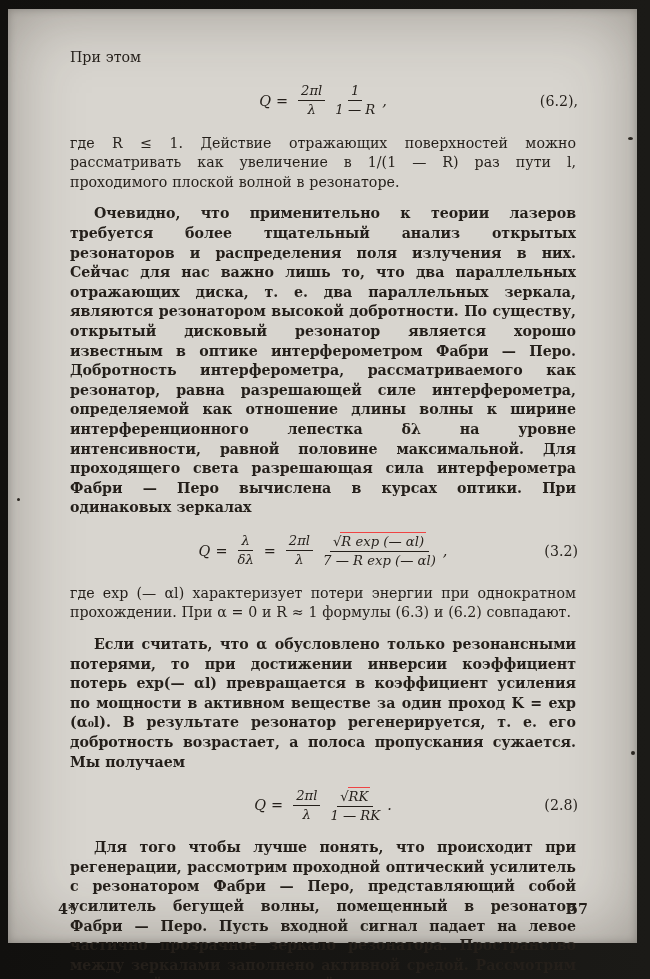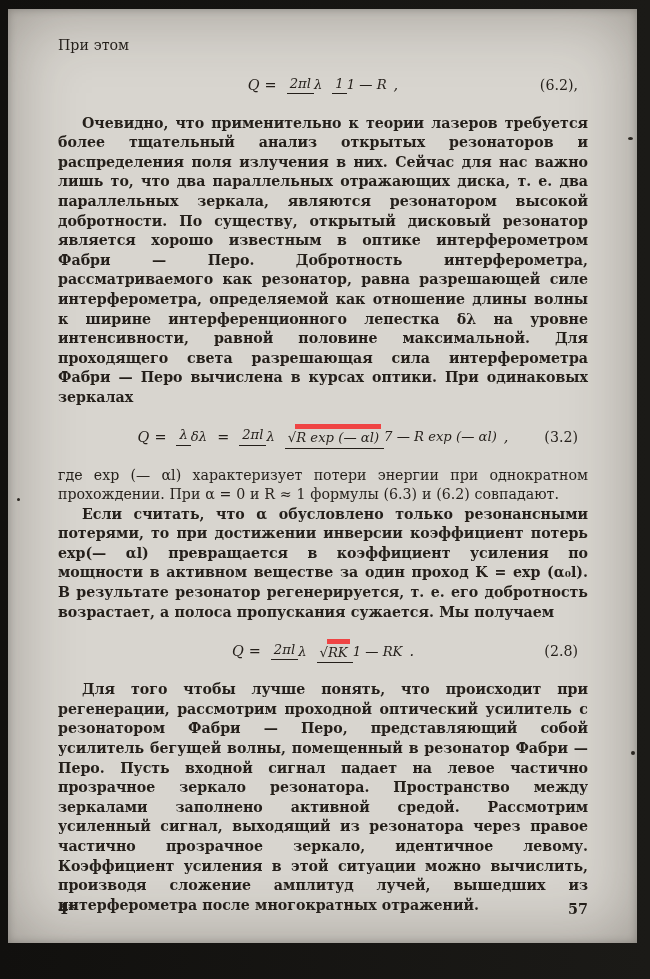--- a/index.html
+++ b/index.html
@@ -20,21 +20,21 @@
     position: relative;
     width: 100%; height: 100%;
     background: #d8d5cf;
     color: #241f1a;
     box-sizing: border-box;
     padding: 27px 49px 0 50px;
     box-shadow: inset 0 0 70px rgba(45, 38, 28, 0.35),
                 inset 0 0 8px rgba(0, 0, 0, 0.25);
   }
   .para {
-    margin: 0;
+    margin: 12px;
     text-align: justify;
     font-size: 14.2px;
     line-height: 19.6px;
     hyphens: auto; -webkit-hyphens: auto;
     word-spacing: 0.02em;
   }
   .indent { text-indent: 24px; font-weight: bold; }
   .equation {
     position: relative;
     display: flex; align-items: center; justify-content: center;
@@ -42,34 +42,34 @@
     min-height: 42px;
     font-size: 14.4px;
   }
   .eq-body { display: inline-flex; align-items: center; font-style: italic; white-space: nowrap; }
   .eq-label {
     position: absolute; right: 10px; top: 50%;
     transform: translateY(-50%);
     font-style: normal; font-size: 14.2px;
   }
   .frac {
-    display: inline-flex; flex-direction: row; align-items: center;
+    display: inline-flex; flex-direction: column; align-items: center;
     margin: 0 5px;
     font-size: 13.2px; line-height: 1.22;
   }
   .frac .num {
     border-bottom: 1px solid #241f1a;
     padding: 0 3px 1px;
     display: inline-flex; align-items: flex-end;
     white-space: nowrap;
   }
   .frac .den { padding-top: 1px; white-space: nowrap; }
   .rel { margin: 0 5px; }
   .sqrt-sign { font-style: normal; margin-right: -1px; }
-  .radicand { border-top: 5px solid #ef4444; padding: 1px 2px 0 1px; }
+  .radicand { border-top: 1px solid #ef4444; padding: 1px 2px 0 1px; }
   .tail { margin-left: 2px; }
   .footer {
     position: absolute; left: 50px; right: 49px; bottom: 26px;
     display: flex; justify-content: space-between;
     font-weight: bold; font-size: 14.4px;
   }
   .speck { position: absolute; background: #2a2620; border-radius: 50%; }
 </style>
 </head>
 <body>
@@ -89,20 +89,21 @@
         </span>
         <span class="frac">
           <span class="num">1</span>
           <span class="den">1 — R</span>
         </span>
         <span class="tail">,</span>
       </span>
       <span class="eq-label">(6.2),</span>
     </div>
 
+    <p class="para">где R ≤ 1. Действие отражающих поверхностей можно рассматривать как увеличение в 1/(1 — R) раз пути l, проходимого плоской волной в резонаторе.</p>
 
     <p class="para indent">Очевидно, что применительно к теории лазеров требуется более тщательный анализ открытых резонаторов и распределения поля излучения в них. Сейчас для нас важно лишь то, что два параллельных отражающих диска, т. е. два параллельных зеркала, являются резонатором высокой добротности. По существу, открытый дисковый резонатор является хорошо известным в оптике интерферометром Фабри — Перо. Добротность интерферометра, рассматриваемого как резонатор, равна разрешающей силе интерферометра, определяемой как отношение длины волны к ширине интерференционного лепестка δλ на уровне интенсивности, равной половине максимальной. Для проходящего света разрешающая сила интерферометра Фабри — Перо вычислена в курсах оптики. При одинаковых зеркалах</p>
 
     <div class="equation">
       <span class="eq-body">
         <span>Q</span>
         <span class="rel">=</span>
         <span class="frac">
           <span class="num">λ</span>
           <span class="den">δλ</span>

